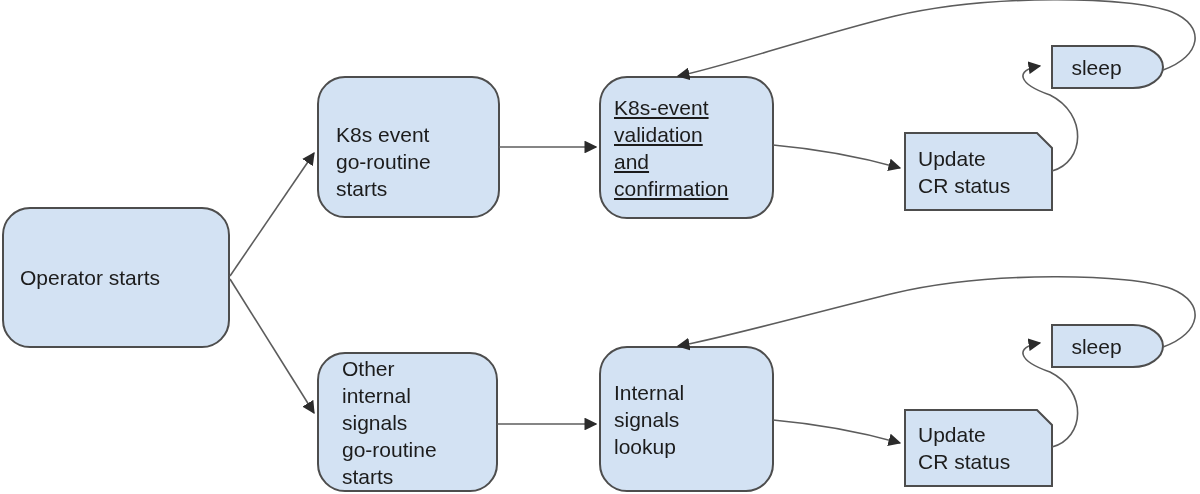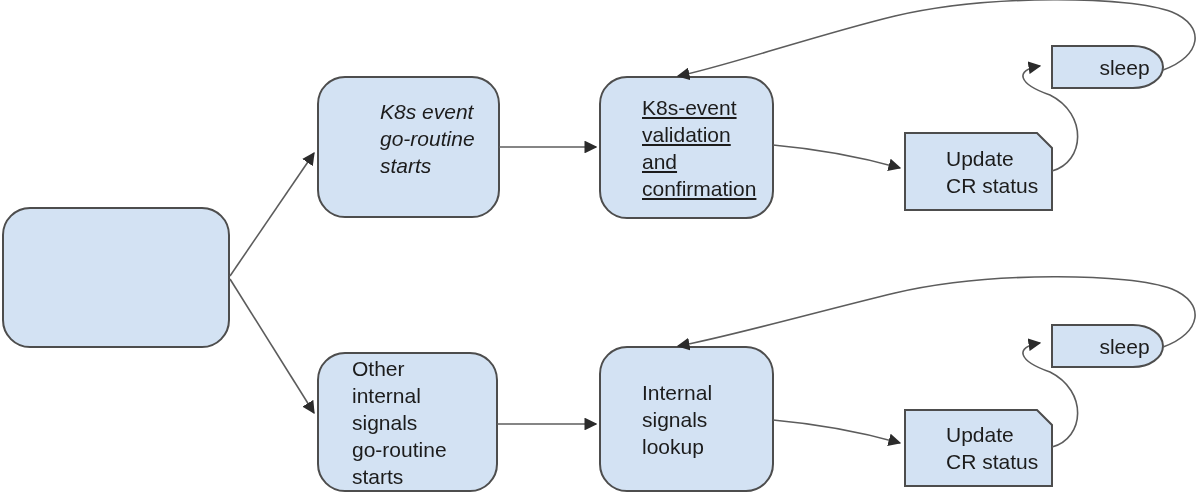--- a/index.html
+++ b/index.html
@@ -25,21 +25,20 @@
   .node-label {
     position: absolute;
     display: flex;
     align-items: center;
     box-sizing: border-box;
     white-space: pre-line;
     font-size: 21px;
     line-height: 27px;
     color: var(--text);
     padding-left: 15px;
-    margin-left: 28px;
   }
   .node-label.center {
     justify-content: center;
     padding-left: 0;
     padding-right: 22px;
   }
 </style>
 </head>
 <body>
 
@@ -67,36 +66,37 @@
     <path class="edge" d="M499,147 L596,147" marker-end="url(#arrow)"></path>
     <path class="edge" d="M773,145 Q840,151 900,168" marker-end="url(#arrow)"></path>
     <path class="edge" d="M1052,171 C1085,162 1088,114 1050,95 C1018,84 1014,70 1040,66" marker-end="url(#arrow)"></path>
     <path class="edge" d="M1163,70 C1202,56 1206,26 1172,12 C1130,-4 990,-6 895,16 C820,34 720,68 678,76" marker-end="url(#arrow)"></path>
     <path class="edge" d="M497,424 L596,424" marker-end="url(#arrow)"></path>
     <path class="edge" d="M773,420 Q840,426 900,443" marker-end="url(#arrow)"></path>
     <path class="edge" d="M1052,447 C1085,438 1088,391 1050,372 C1018,361 1014,347 1040,343" marker-end="url(#arrow)"></path>
     <path class="edge" d="M1163,347 C1202,333 1206,303 1172,289 C1130,273 990,271 895,293 C820,311 720,339 678,346" marker-end="url(#arrow)"></path>
   </svg>
 
+  <div class="node-label" style="left:3px; top:208px; width:226px; height:139px; padding-left:17px;">Operator starts</div>
 
-  <div class="node-label" style="left:318px; top:68px; width:181px; height:140px; padding-left:34px;font-style:italic;">K8s event
+  <div class="node-label" style="left:318px; top:91px; width:181px; height:140px; padding-left:18px;">K8s event
 go-routine
 starts</div>
 
   <div class="node-label" style="left:600px; top:77px; width:173px; height:141px; padding-left:14px;text-decoration:underline;">K8s-event
 validation
 and
 confirmation</div>
 
   <div class="node-label" style="left:905px; top:133px; width:147px; height:77px; padding-left:13px;">Update
 CR status</div>
 
   <div class="node-label center" style="left:1052px; top:46px; width:111px; height:42px;">sleep</div>
 
-  <div class="node-label" style="left:318px; top:353px; width:179px; height:138px; padding-left:6px;">Other
+  <div class="node-label" style="left:318px; top:353px; width:179px; height:138px; padding-left:24px;">Other
 internal
 signals
 go-routine
 starts</div>
 
   <div class="node-label" style="left:600px; top:347px; width:173px; height:144px; padding-left:14px;">Internal
 signals
 lookup</div>
 
   <div class="node-label" style="left:905px; top:410px; width:147px; height:76px; padding-left:13px;">Update

